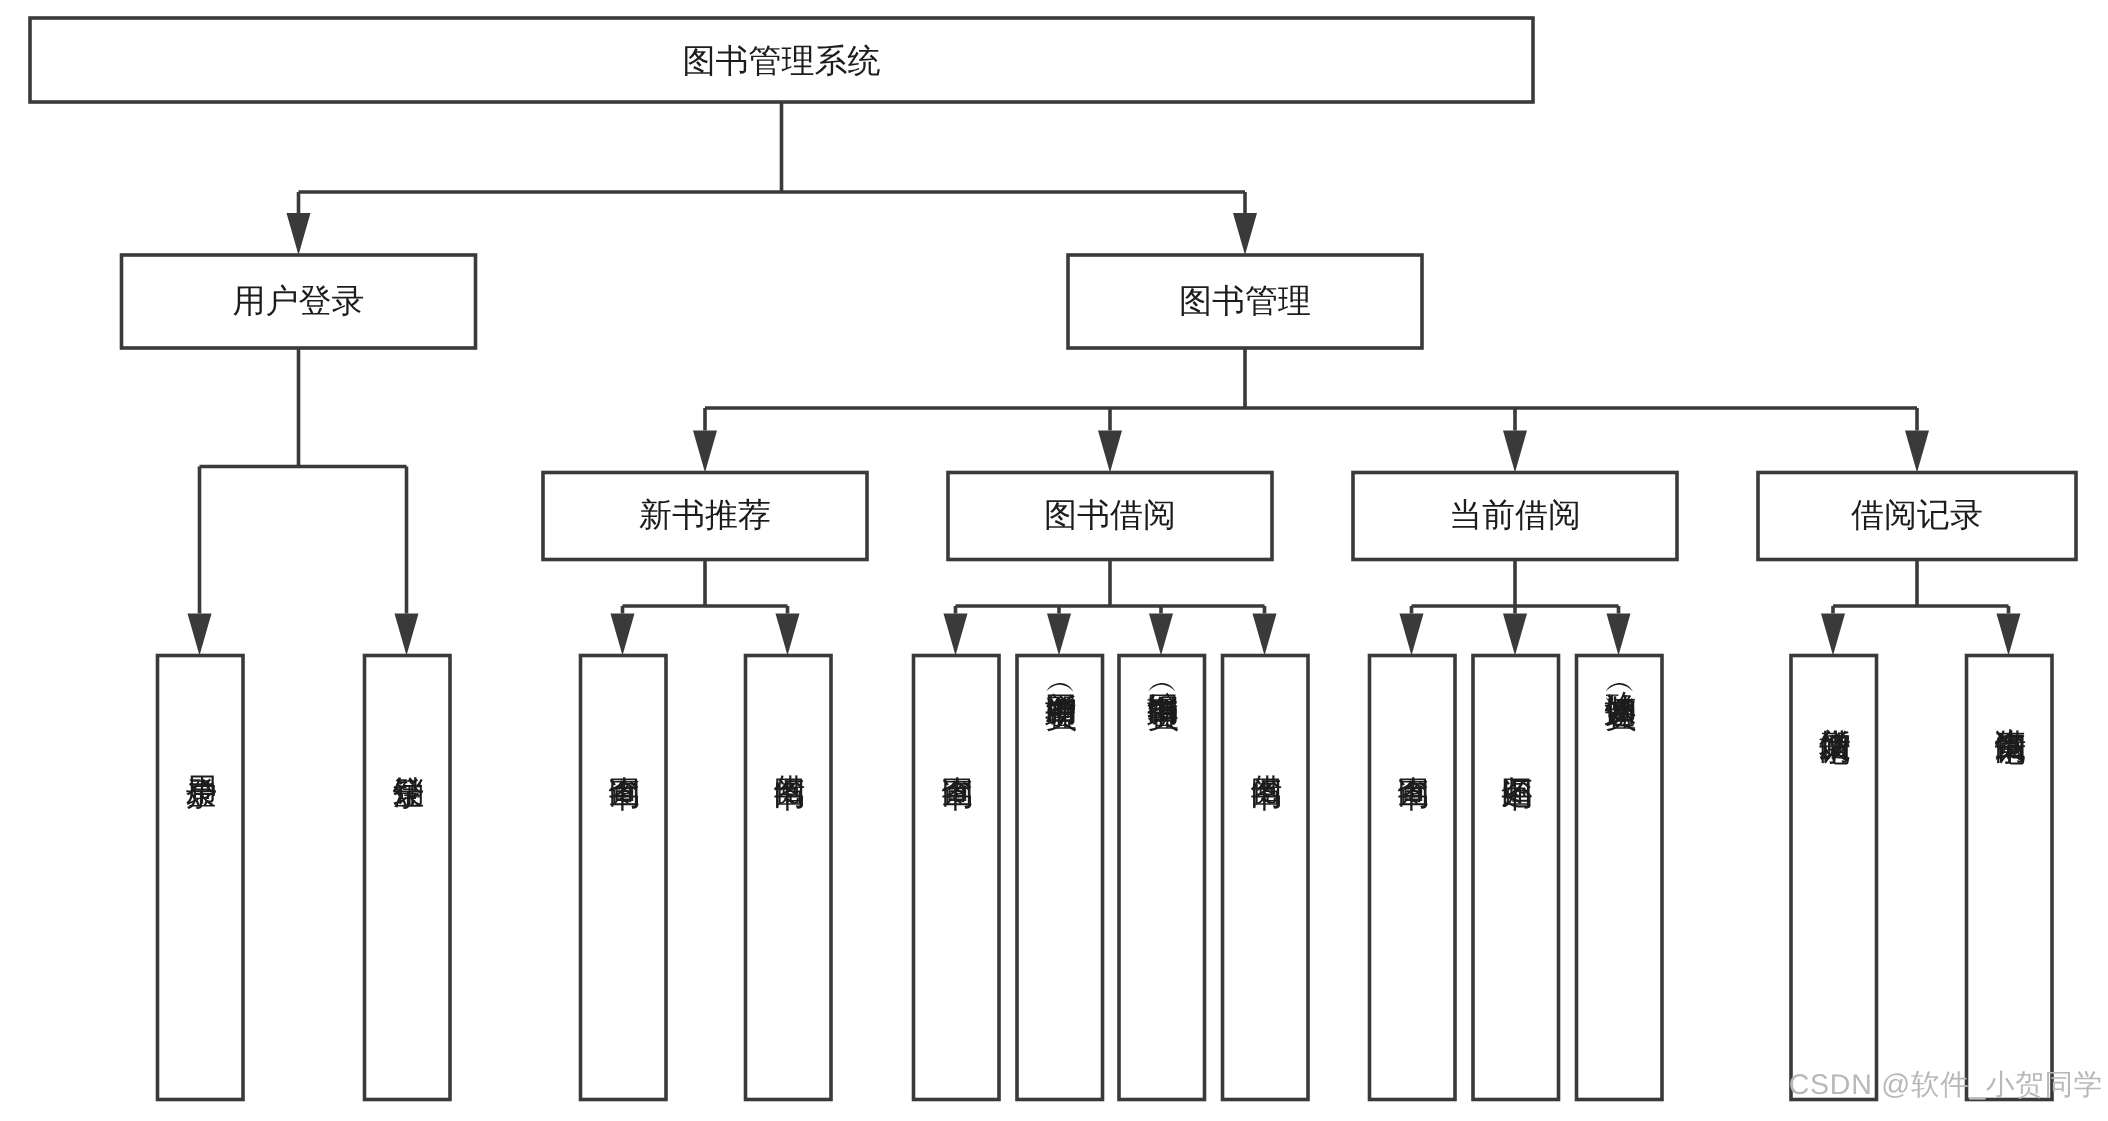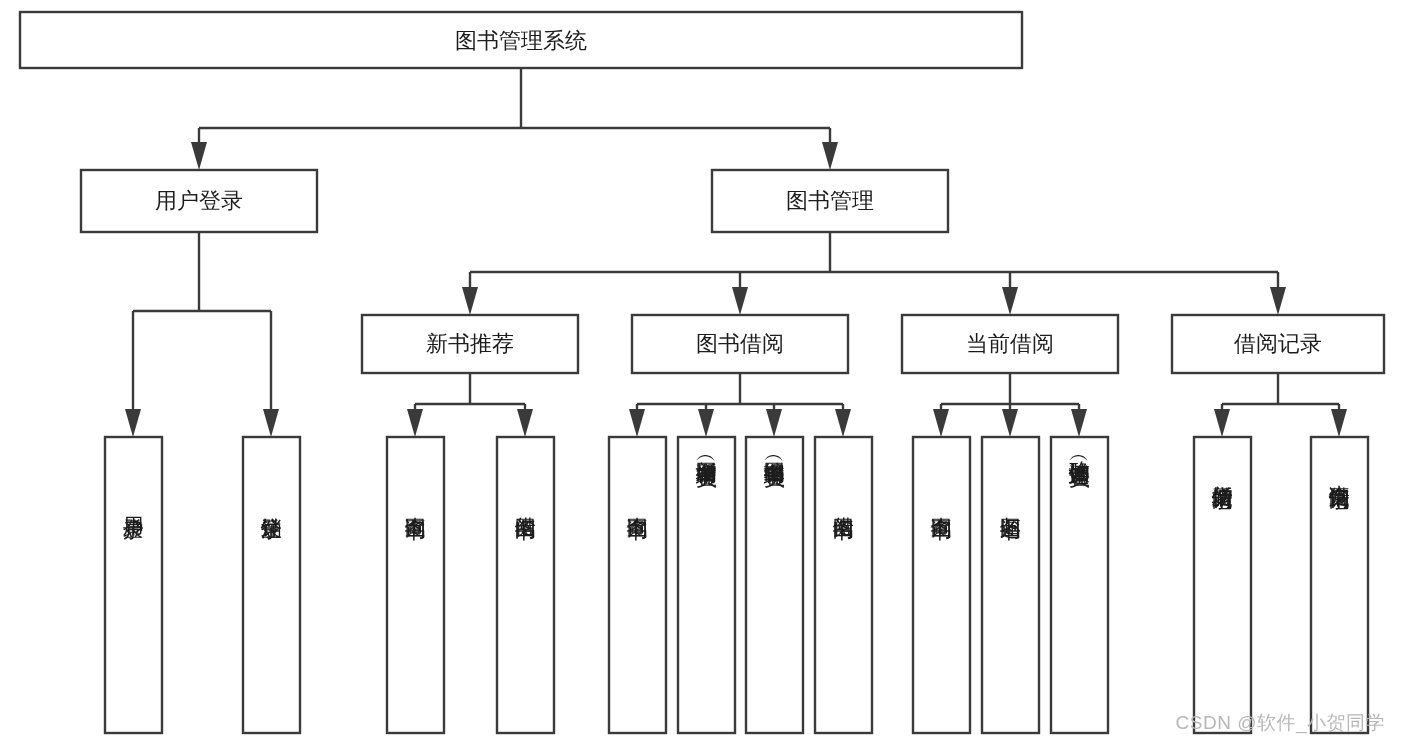--- a/index.html
+++ b/index.html
@@ -60,21 +60,21 @@
     font-size: 21px;
     line-height: 1.12;
     color: #1c1c1c;
     writing-mode: vertical-rl;
     text-orientation: upright;
     white-space: nowrap;
     letter-spacing: 1px;
   }
   .watermark {
     position: absolute;
-    right: 20px;
+    right: 3px;
     bottom: 6px;
     font-family: "Liberation Sans", "DejaVu Sans", sans-serif;
     font-size: 19px;
     color: #b8b8b8;
     letter-spacing: 0.5px;
     white-space: nowrap;
     user-select: none;
   }
 </style>
 </head>

